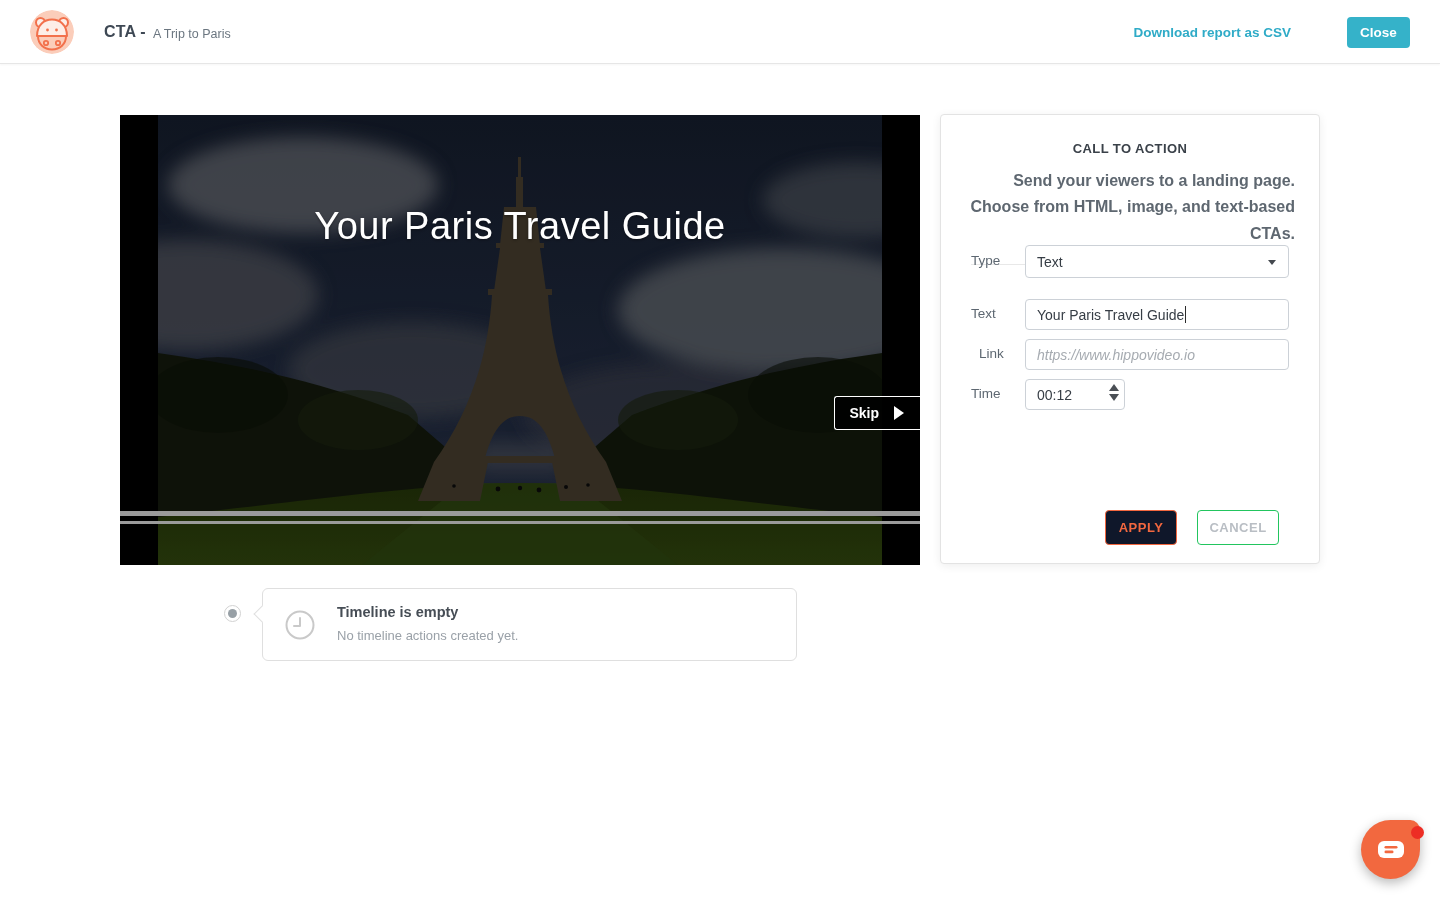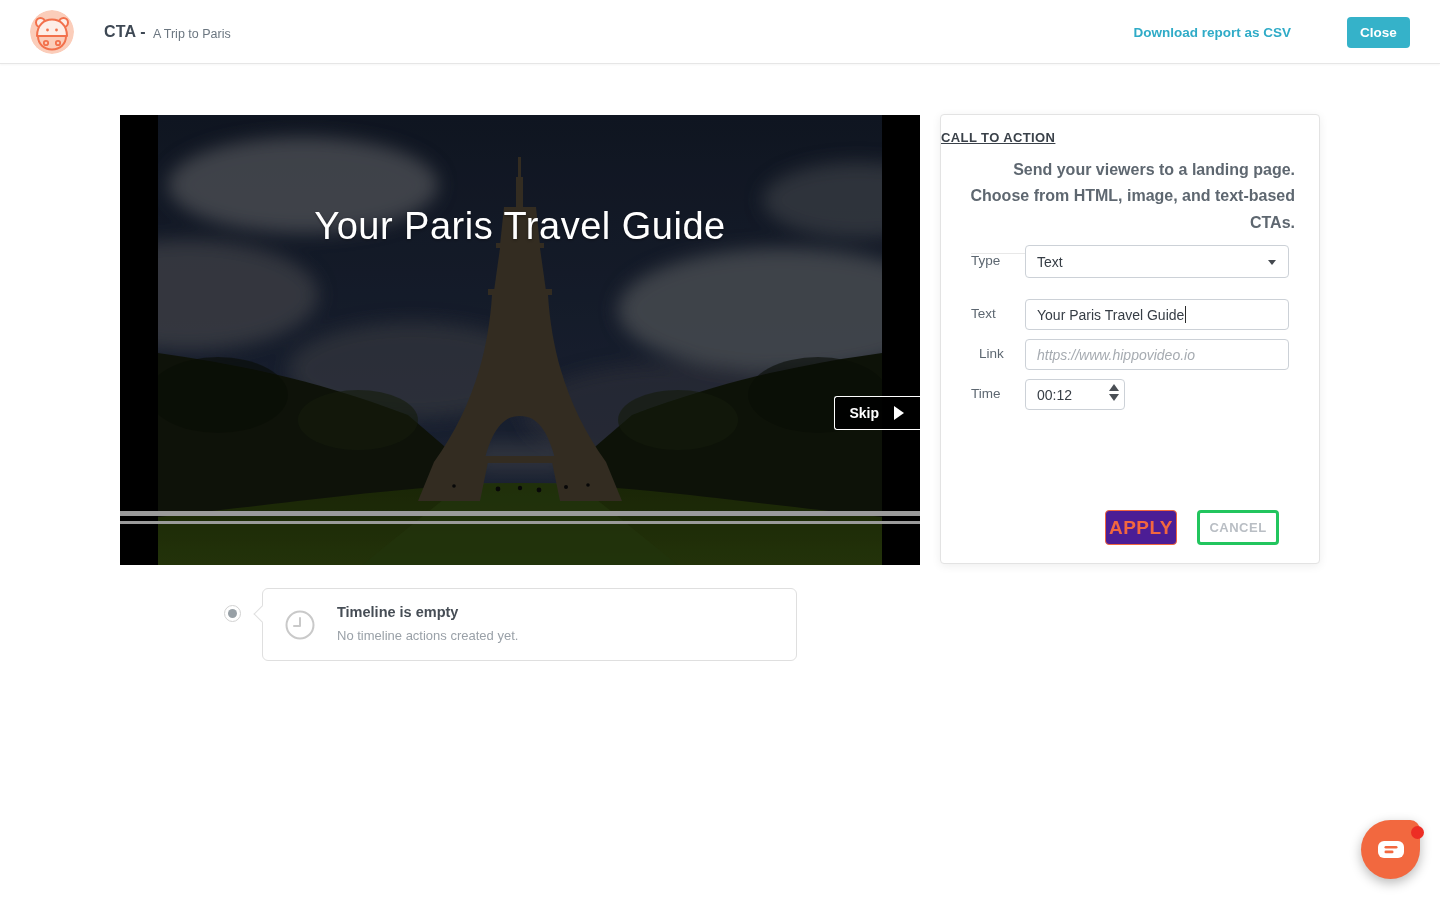--- a/index.html
+++ b/index.html
@@ -35,21 +35,21 @@
   .controls { position:absolute; left:0; top:412px; width:100%; height:38px; background:rgba(8,8,8,.82);
               display:flex; align-items:center; }
   .play-btn { position:absolute; left:22px; width:0; height:0; cursor:pointer;
               border-left:15px solid #fff; border-top:10px solid transparent; border-bottom:10px solid transparent; }
   .time-display { position:absolute; left:82px; color:#fff; font-size:11px; font-weight:700; letter-spacing:.3px; }
   .volume-btn { position:absolute; right:20px; top:9px; cursor:pointer; }
 
   
   .cta-panel { position:absolute; left:940px; top:114px; width:380px; height:450px; background:#fff;
                border:1px solid #e3e3e3; border-radius:4px; box-shadow:0 2px 10px rgba(0,0,0,.07); }
-  .cta-heading { margin-top:15px; font-size:13px; font-weight:600; color:#3a4149; letter-spacing:.4px;text-decoration:underline; }
+  .cta-heading { margin-top:26px; text-align:center; font-size:13px; font-weight:600; color:#3a4149; letter-spacing:.4px; }
   .cta-desc { margin:12px auto 0; width:330px; text-align:right; font-size:16px; color:#5e6770; line-height:1.65;font-weight:bold; }
   .cta-divider { margin:17px 30px 0; border:none; border-top:1px solid #e8e8e8; }
   .field-label { position:absolute; left:30px; font-size:13.5px; color:#5d6771; }
   .row-type  { top:130px; } .row-type .field-label { top:8px; }
   .row-text  { top:184px; } .row-text .field-label { top:7px; }
   .row-link  { top:224px; } .row-link .field-label { top:7px;margin-left:8px; }
   .row-time  { top:264px; } .row-time .field-label { top:7px; }
   .cta-row { position:absolute; left:0; width:380px; }
   .select-box { position:absolute; left:84px; top:0; width:264px; height:33px; background:#fff;
                 border:1px solid #ccd1d7; border-radius:4px; display:flex; align-items:center;
@@ -61,23 +61,23 @@
                 padding-left:11px; font-size:14px; color:#363d45; cursor:text; }
   .text-caret { width:1px; height:17px; background:#2b2b2b; margin-left:1px; }
   .cta-input { position:absolute; left:84px; top:0; width:264px; height:31px; border:1px solid #ccd1d7;
                border-radius:4px; padding-left:11px; font-size:14px; color:#363d45; font-family:inherit; outline:none; }
   .cta-input::placeholder { color:#a6abb1; font-style:italic; }
   .time-input { width:100px !important; padding-right:26px; }
   .stepper { position:absolute; left:166px; top:5px; width:14px; display:flex; flex-direction:column; align-items:center; cursor:pointer; }
   .stepper .up { width:0; height:0; border-left:5px solid transparent; border-right:5px solid transparent; border-bottom:7px solid #4a4f55; }
   .stepper .down { width:0; height:0; margin-top:3px; border-left:5px solid transparent; border-right:5px solid transparent; border-top:7px solid #4a4f55; }
   .cta-buttons { position:absolute; top:395px; left:0; width:380px; height:35px; }
-  .apply-btn { position:absolute; left:164px; width:72px; height:35px; background:#4c1d95; border:1px solid #f2673f;
-               border-radius:4px; color:#f2673f; font-size:19px; font-weight:600; letter-spacing:.5px; font-family:inherit; cursor:pointer; }
-  .cancel-btn { position:absolute; left:256px; width:82px; height:35px; background:#fff; border:3px solid #22c55e;
+  .apply-btn { position:absolute; left:164px; width:72px; height:35px; background:#0f172a; border:1px solid #f2673f;
+               border-radius:4px; color:#f2673f; font-size:13px; font-weight:600; letter-spacing:.5px; font-family:inherit; cursor:pointer; }
+  .cancel-btn { position:absolute; left:256px; width:82px; height:35px; background:#fff; border:1px solid #22c55e;
                 border-radius:4px; color:#b9bec4; font-size:13px; font-weight:600; letter-spacing:.5px; font-family:inherit; cursor:pointer; }
 
   
   .tl-bullet { position:absolute; left:224px; top:605px; width:17px; height:17px; border-radius:50%;
                background:#fff; border:1px solid #d2d2d2; }
   .tl-bullet::after { content:""; position:absolute; left:3px; top:3px; width:9px; height:9px; border-radius:50%; background:#98a0a6; }
   .tl-card { position:absolute; left:262px; top:588px; width:535px; height:73px; background:#fff;
              border:1px solid #dfdfdf; border-radius:6px; }
   .tl-notch { position:absolute; left:-7px; top:19px; width:12px; height:12px; background:#fff;
               border-left:1px solid #dfdfdf; border-bottom:1px solid #dfdfdf; transform:rotate(45deg); }

